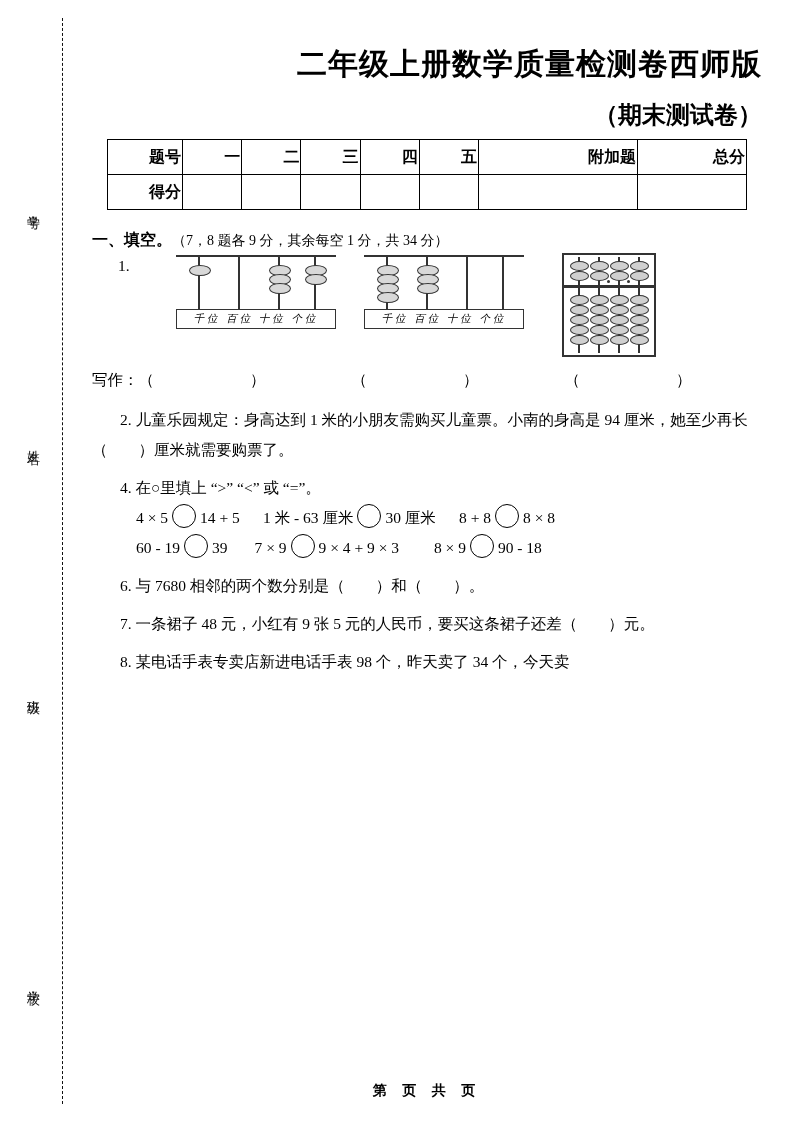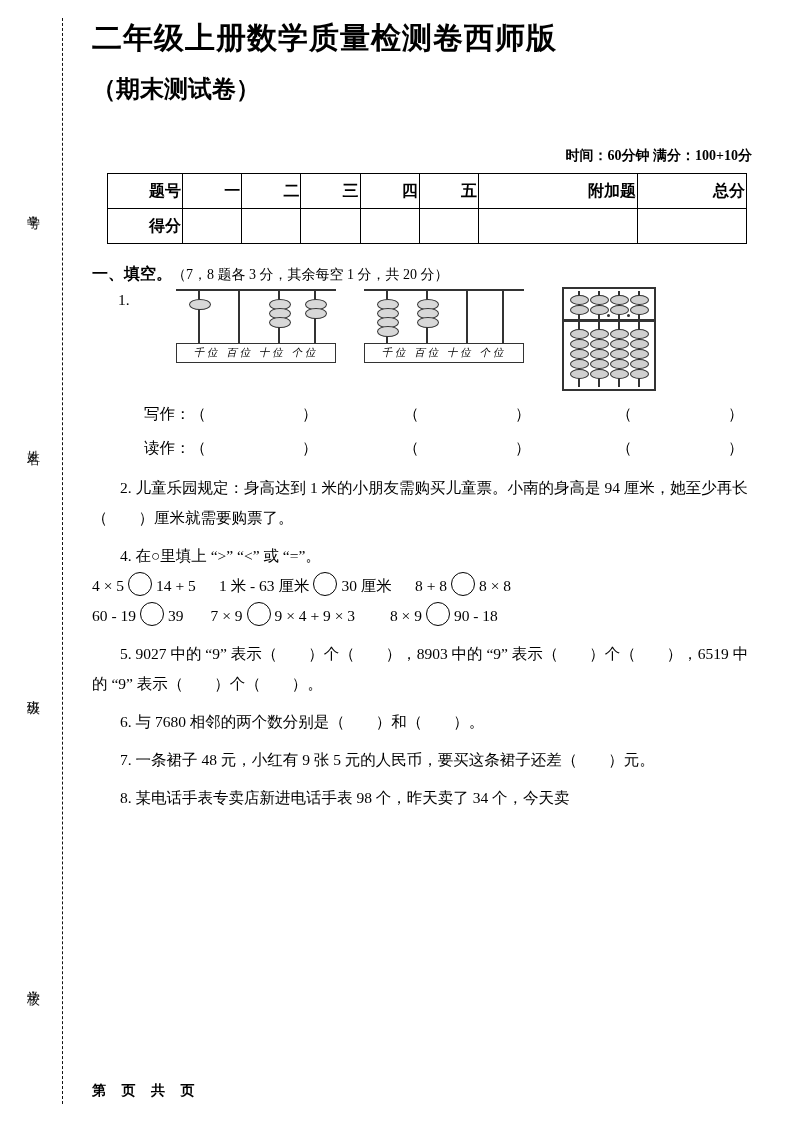--- a/index.html
+++ b/index.html
@@ -49,29 +49,29 @@
   
   .page {
     position: absolute;
     left: 92px;
     top: 0;
     width: 670px;
     height: 1122px;
   }
 
   .title {
-    text-align: left;
+    text-align: right;
     font-size: 30px;
     font-weight: bold;
     letter-spacing: 1px;
-    margin-top: 18px;
+    margin-top: 44px;
     font-family: "Liberation Serif", "DejaVu Serif", serif;
   }
   .subtitle {
-    text-align: left;
+    text-align: right;
     font-size: 24px;
     font-weight: bold;
     margin-top: 14px;
   }
 
   .meta-line {
     text-align: right;
     font-size: 14px;
     margin-top: 42px;
     padding-right: 10px;
@@ -106,20 +106,21 @@
   }
   .q {
     font-size: 15.5px;
     line-height: 30px;
     margin-top: 8px;
     text-indent: 28px;
   }
   .sub {
     font-size: 15.5px;
     line-height: 30px;
+    margin-left: 44px;
   }
 
   
   .q1-row {
     margin-top: 2px;
     position: relative;
     height: 110px;
   }
   .q1-label {
     position: absolute;
@@ -211,21 +212,20 @@
     position: absolute;
     width: 3px;
     height: 3px;
     border-radius: 50%;
     background: #333;
     top: 25px;
   }
 
   .writeline {
     font-size: 15.5px;
-    margin-left: 52px;
     line-height: 34px;
     letter-spacing: 0px;
   }
   .writeline .gap { display: inline-block; width: 96px; }
   .writeline .gap2 { display: inline-block; width: 86px; }
 
   
   .circ {
     display: inline-block;
     width: 22px;
@@ -234,20 +234,21 @@
     border-radius: 50%;
     vertical-align: -5px;
     margin: 0 4px;
   }
 
   .footer {
     position: absolute;
     bottom: 22px;
     left: 0;
     width: 670px;
+    text-align: center;
     font-size: 14px;
     font-weight: bold;
     letter-spacing: 6px;
   }
 </style>
 </head>
 <body>
 
 <div class="binding-line"></div>
 
@@ -255,21 +256,20 @@
   <div class="side-label sl1">学号：</div>
   <div class="side-label sl2">姓名：</div>
   <div class="side-label sl3">班级：</div>
   <div class="side-label sl4">学校：</div>
 </div>
 
 <div class="page">
 
   <div class="title">二年级上册数学质量检测卷西师版</div>
   <div class="subtitle">（期末测试卷）</div>
-  <div class="meta-line">时间：60分钟  满分：100+10分</div>
 
   <table class="score-table">
     <tbody>
         <tr>
       <td class="hdr">题号</td>
       <td>一</td>
       <td>二</td>
       <td>三</td>
       <td>四</td>
       <td>五</td>
@@ -283,21 +283,21 @@
       <td></td>
       <td></td>
       <td></td>
       <td></td>
       <td></td>
     </tr>
   </tbody>
     </table>
 
   <div class="sec-head">
-    <span>一、填空。</span><span class="small">（7，8 题各 3 分，其余每空 1 分，共 20 分）</span>
+    <span>一、填空。</span><span class="small">（7，8 题各 9 分，其余每空 1 分，共 34 分）</span>
   </div>
 
   <div class="q1-row">
     <div class="q1-label">1.</div>
 
     <div class="abacus-wrap ab1">
       <div class="flat-abacus">
         <div class="rail" style="top:2px;"></div>
         <div class="rod" style="left:22px;"></div>
         <div class="rod" style="left:62px;"></div>
@@ -370,41 +370,37 @@
         <div class="sbead" style="left:66px; top:60px;"></div>
         <div class="sbead" style="left:66px; top:70px;"></div>
         <div class="sbead" style="left:66px; top:80px;"></div>
       </div>
     </div>
   </div>
 
   <div class="writeline">
     <span>写作：（</span><span class="gap"></span><span>）</span><span class="gap2"></span>（<span class="gap"></span>）<span class="gap2"></span>（<span class="gap"></span>）
   </div>
-  <div class="writeline">
-    <span>读作：（</span><span class="gap"></span><span>）</span><span class="gap2"></span>（<span class="gap"></span>）<span class="gap2"></span>（<span class="gap"></span>）
-  </div>
 
   <div class="q">2. 儿童乐园规定：身高达到 1 米的小朋友需购买儿童票。小南的身高是 94 厘米，她至少再长（　　）厘米就需要购票了。</div>
 
   <div class="q">4. 在○里填上 “&gt;” “&lt;” 或 “=”。</div>
   <div class="sub">
     <span>4 × 5</span><span class="circ"></span><span>14 + 5</span>
     &nbsp;&nbsp;&nbsp;&nbsp;
     <span>1 米 - 63 厘米</span><span class="circ"></span><span>30 厘米</span>
     &nbsp;&nbsp;&nbsp;&nbsp;
     <span>8 + 8</span><span class="circ"></span><span>8 × 8</span>
   </div>
   <div class="sub">
     <span>60 - 19</span><span class="circ"></span><span>39</span>
     &nbsp;&nbsp;&nbsp;&nbsp;&nbsp;
     <span>7 × 9</span><span class="circ"></span><span>9 × 4 + 9 × 3</span>
     &nbsp;&nbsp;&nbsp;&nbsp;&nbsp;&nbsp;&nbsp;
     <span>8 × 9</span><span class="circ"></span><span>90 - 18</span>
   </div>
 
-  <div class="q">5. 9027 中的 “9” 表示（　　）个（　　），8903 中的 “9” 表示（　　）个（　　），6519 中的 “9” 表示（　　）个（　　）。</div>
   <div class="q">6. 与 7680 相邻的两个数分别是（　　）和（　　）。</div>
   <div class="q">7. 一条裙子 48 元，小红有 9 张 5 元的人民币，要买这条裙子还差（　　）元。</div>
   <div class="q">8. 某电话手表专卖店新进电话手表 98 个，昨天卖了 34 个，今天卖</div>
 
   <div class="footer">第 页 共 页</div>
 </div>
 
 </body></html>

